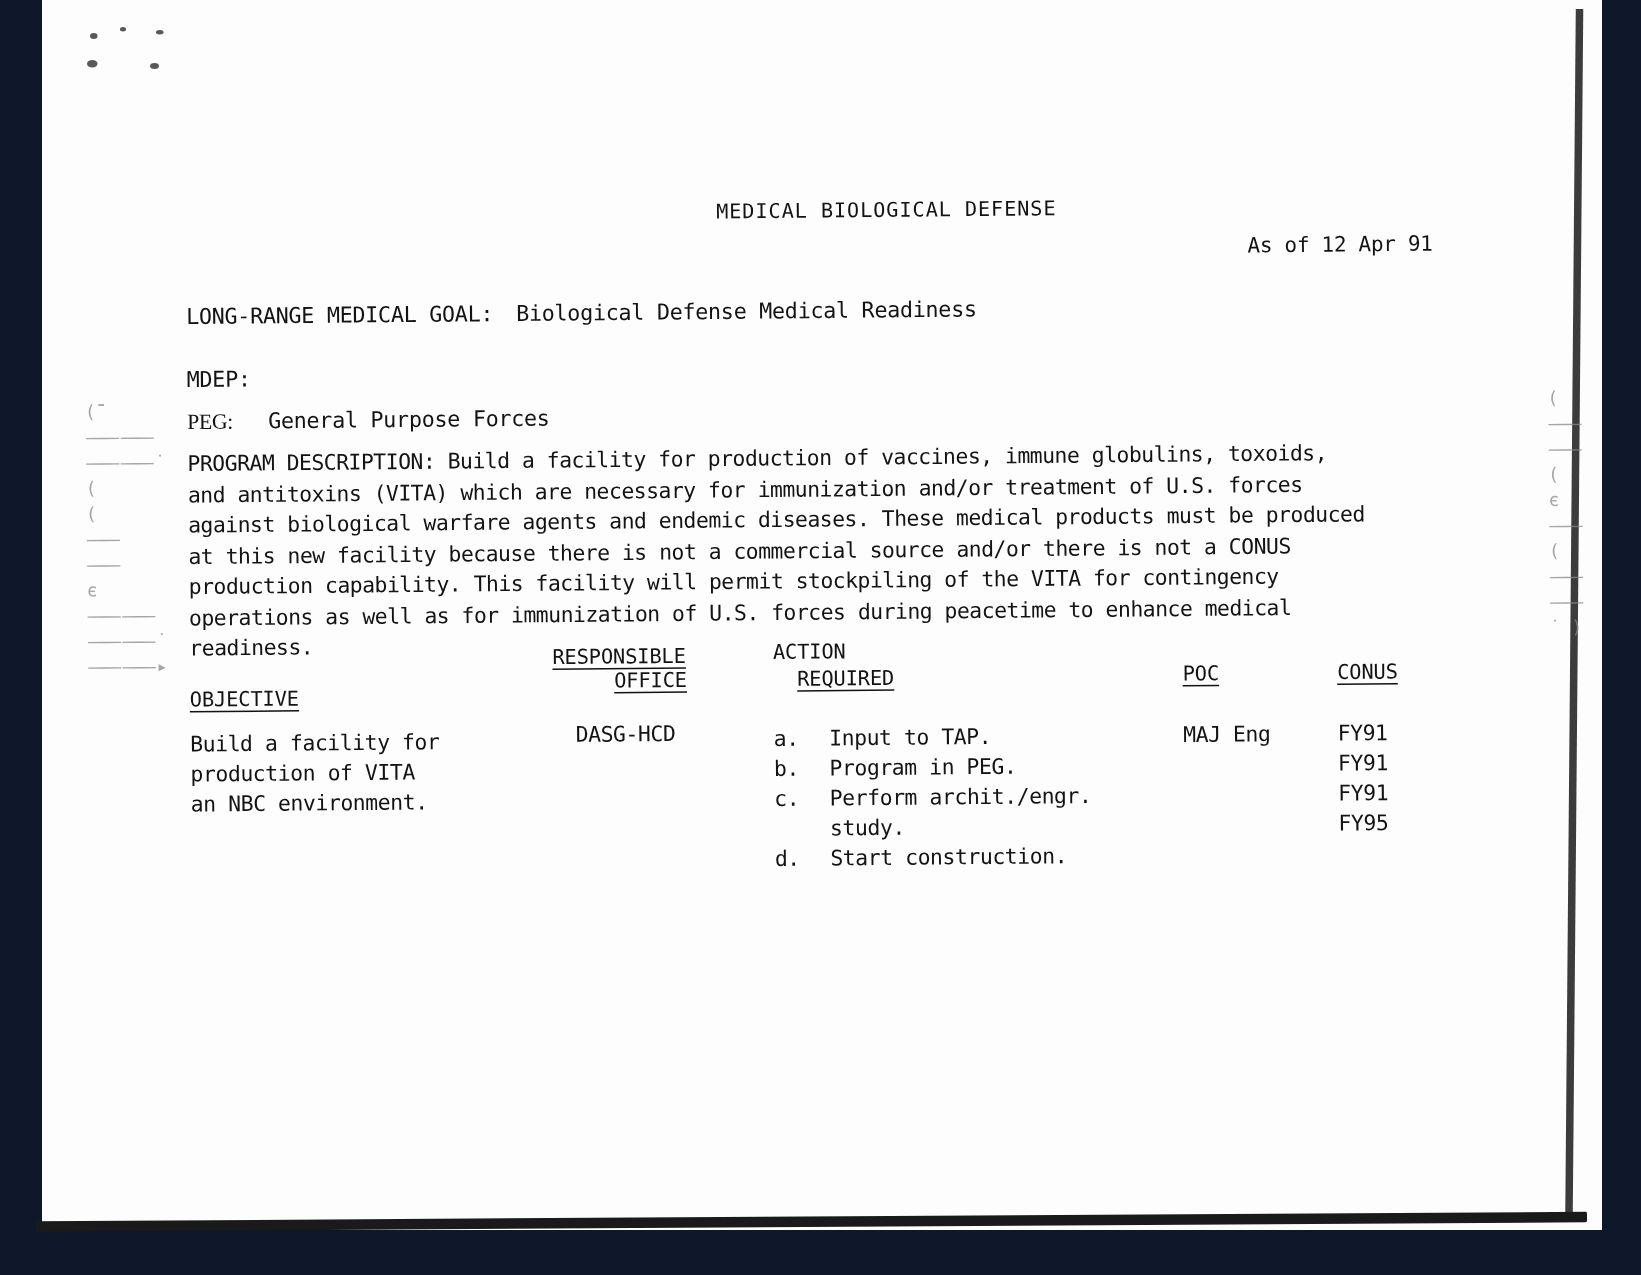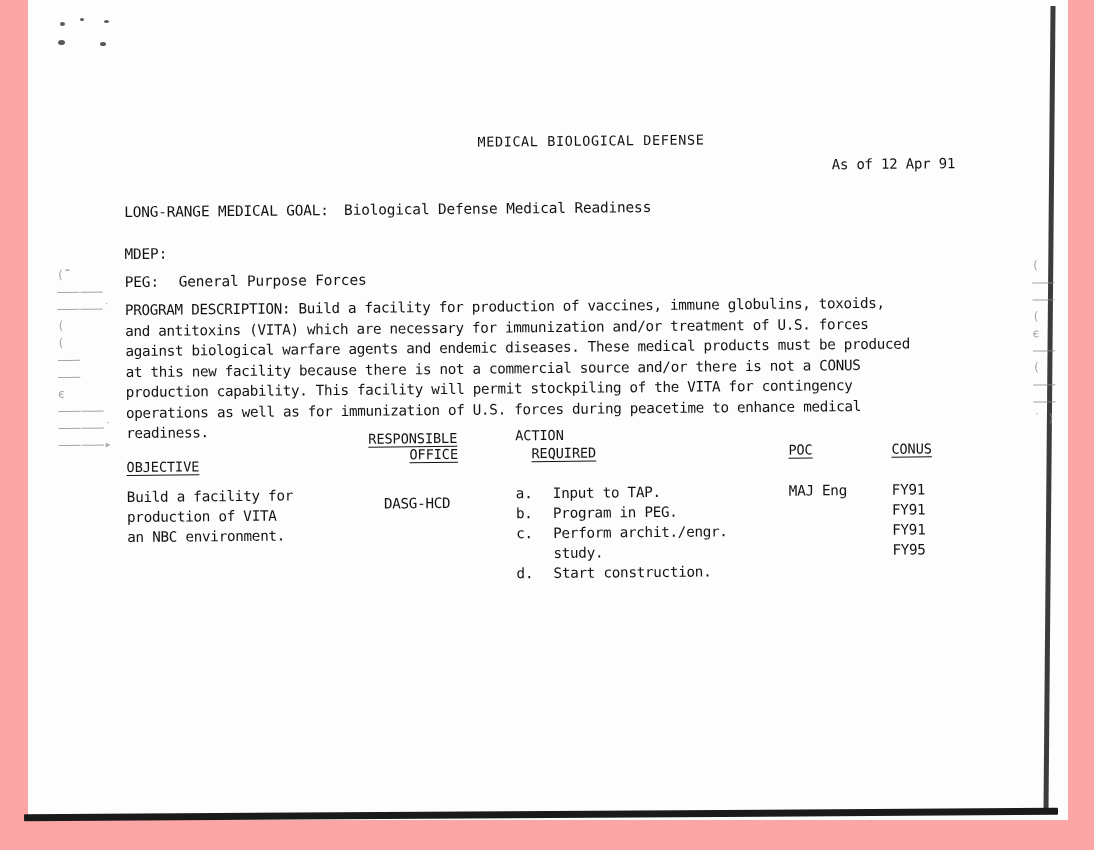--- a/index.html
+++ b/index.html
@@ -7,21 +7,21 @@
     padding: 0;
     background: #ffffff;
   }
   body {
     font-family: "DejaVu Sans Mono", monospace;
   }
   .page {
     position: relative;
     width: 1094px;
     height: 850px;
-    background: #fca5a5;
+    background: #0f172a;
     overflow: hidden;
   }
   
   .sheet {
     position: absolute;
     left: 28px;
     top: 0px;
     width: 1040px;
     height: 820px;
     background: #fdfdfd;
@@ -133,41 +133,41 @@
       <div class="txt title" style="left:452px; top:133px;">MEDICAL BIOLOGICAL DEFENSE</div>
 
       <div class="txt asof" style="left:806px; top:159px;">As of 12 Apr 91</div>
 
       <div class="txt line" style="left:98px; top:200px;">LONG-RANGE MEDICAL GOAL:</div>
       <div class="txt line" style="left:318px; top:200px;">Biological Defense Medical Readiness</div>
 
       <div class="txt line" style="left:98px; top:242px;">MDEP:</div>
       <div class="txt line" style="left:180px; top:242px;"></div>
 
-      <div class="txt line" style="left:98px; top:270px;">PEG:</div>
+      <div class="txt line" style="left:98px; top:270px;font-family:Liberation Serif, serif;">PEG:</div>
       <div class="txt line" style="left:152px; top:270px;">General Purpose Forces</div>
 
       <div class="para" style="left:98px; top:296px;">PROGRAM DESCRIPTION:  Build a facility for production of vaccines, immune globulins, toxoids, and antitoxins (VITA) which are necessary for immunization and/or treatment of U.S. forces against biological warfare agents and endemic diseases.  These medical products must be produced at this new facility because there is not a commercial source and/or there is not a CONUS production capability.  This facility will permit stockpiling of the VITA for contingency operations as well as for immunization of U.S. forces during peacetime to enhance medical readiness.</div>
 
       <div class="txt col-head" style="left:98px; top:455px;">OBJECTIVE</div>
 
       <div class="txt col-head" style="left:340px; top:429px;">RESPONSIBLE</div>
       <div class="txt col-head" style="left:381px; top:445px;">OFFICE</div>
 
       <div class="txt col-head noline" style="left:487px; top:427px;">ACTION</div>
       <div class="txt col-head" style="left:487px; top:445px;margin-left:16px;">REQUIRED</div>
 
       <div class="txt col-head" style="left:760px; top:444px;">POC</div>
       <div class="txt col-head" style="left:863px; top:444px;">CONUS</div>
 
       <div class="txt cell" style="left:98px; top:483px;">Build a facility for
 production of VITA
 an NBC environment.</div>
 
-      <div class="txt cell" style="left:355px; top:492px;">DASG-HCD</div>
+      <div class="txt cell" style="left:355px; top:479px;">DASG-HCD</div>
 
       <div class="txt cell" style="left:487px; top:483px;">a.</div>
       <div class="txt cell" style="left:524px; top:483px;">Input to TAP.</div>
 
       <div class="txt cell" style="left:487px; top:503px;">b.</div>
       <div class="txt cell" style="left:524px; top:503px;">Program in PEG.</div>
 
       <div class="txt cell" style="left:487px; top:523px;">c.</div>
       <div class="txt cell" style="left:524px; top:523px;">Perform archit./engr.
 study.</div>

